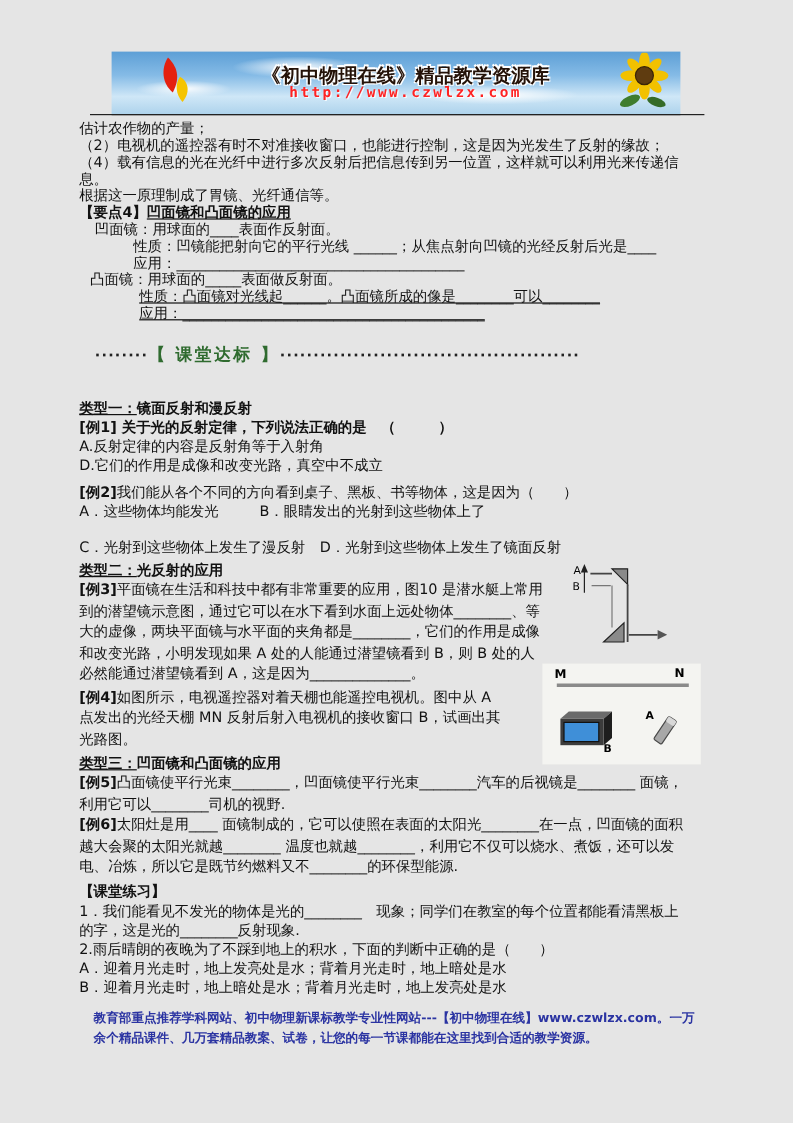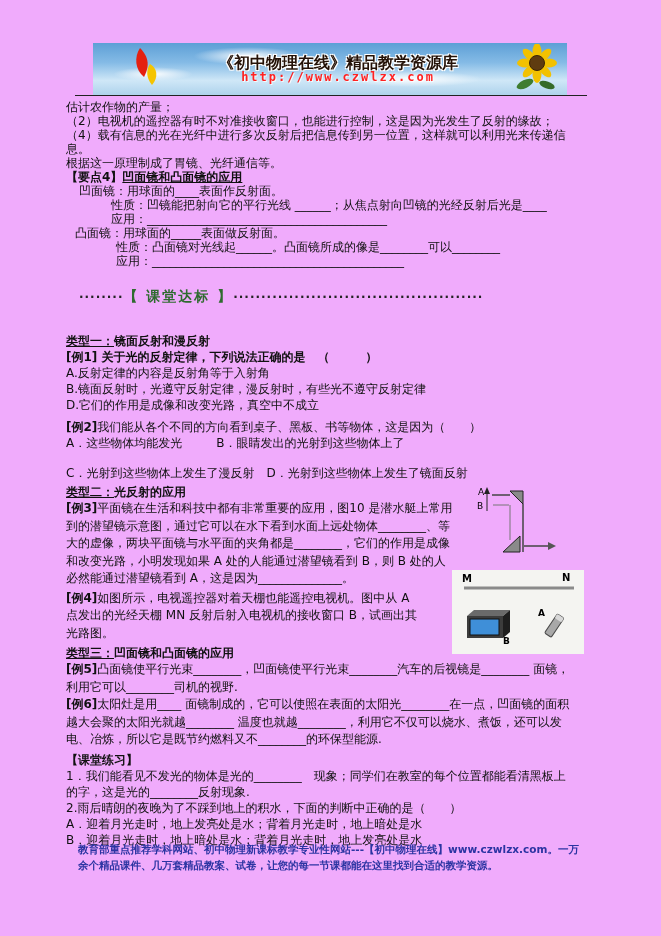--- a/index.html
+++ b/index.html
@@ -1,16 +1,16 @@
 <!DOCTYPE html>
 <html><head>
 <meta charset="utf-8">
 <style>
   html,body{margin:0;padding:0;background:#ffffff;}
-  .page{position:relative;width:661px;height:936px;background:#f0abfc;overflow:hidden;
+  .page{position:relative;width:661px;height:936px;background:#e5e5e5;overflow:hidden;
         font-family:"DejaVu Sans","Liberation Sans",sans-serif;color:#111;}
   
   .banner{position:absolute;left:93px;top:43px;width:474px;height:52px;overflow:hidden;
           display:flex;align-items:center;
           background:linear-gradient(180deg,#5d9fd6 0%,#85bbe6 38%,#cfe7f7 72%,#aed3ec 100%);
           border-bottom:1px solid #3a3a3a;}
   .cloud{position:absolute;background:radial-gradient(ellipse at center,rgba(255,255,255,.95),rgba(255,255,255,0) 70%);}
   .cloud.c1{left:100px;top:4px;width:110px;height:18px;}
   .cloud.c2{left:250px;top:28px;width:140px;height:16px;}
   .cloud.c3{left:20px;top:24px;width:80px;height:14px;}
@@ -22,21 +22,21 @@
               font-family:"DejaVu Sans Mono","Liberation Mono",monospace;
               text-shadow:1px 1px 0 rgba(255,255,255,.8);}
   .sunflower-wrap{margin-right:8px;position:relative;z-index:2;}
   .header-rule{position:absolute;left:75px;right:74px;top:95px;border-top:1px solid #222;}
   
   .main{position:absolute;left:66px;top:100px;width:508px;font-size:12px;line-height:14px;}
   .ln{min-height:14px;}
   .i1{padding-left:13px;}
   .i1b{padding-left:9px;}
   .i2{padding-left:45px;}
-  .i2b{padding-left:50px;}
+  .i2b{padding-left:50px;text-decoration:underline;}
   .bold{font-weight:bold;}
   .u{text-decoration:underline;}
   .cb{margin-top:19px;margin-bottom:27px;padding-left:13px;line-height:18px;}
   .cb .dots{color:#222;letter-spacing:1px;font-weight:bold;}
   .cb .cb-label{color:#2f6b2f;font-weight:bold;font-size:14px;letter-spacing:2px;}
   .h-type{font-weight:bold;line-height:16px;margin-top:3px;}
   .p16{line-height:16px;}
   .p17{line-height:17.5px;}
   .opt-row{line-height:16px;}
   .opt-row .cell2{margin-left:34px;}
@@ -111,21 +111,20 @@
       <span class="dots">········</span><span class="cb-label">【 课堂达标 】</span><span class="dots">·············································</span>
     </div>
 
     <div class="h-type">
       <span class="u">类型一：</span><span>镜面反射和漫反射</span>
     </div>
     <div class="p16 bold">
       <span class="ex-label">[例1]</span> <span>关于光的反射定律，下列说法正确的是　（　　　）</span>
     </div>
     <div class="p16">A.反射定律的内容是反射角等于入射角</div>
-    <div class="p16">B.镜面反射时，光遵守反射定律，漫反射时，有些光不遵守反射定律</div>
     <div class="p16">D.它们的作用是成像和改变光路，真空中不成立</div>
 
     <div class="p16" style="margin-top:6px;">
       <span class="ex-label">[例2]</span><span>我们能从各个不同的方向看到桌子、黑板、书等物体，这是因为（　　）</span>
     </div>
     <div class="opt-row">
       <span>A．这些物体均能发光</span><span class="cell2">B．眼睛发出的光射到这些物体上了</span>
     </div>
     <div class="gap14"></div>
     <div class="opt-row">

